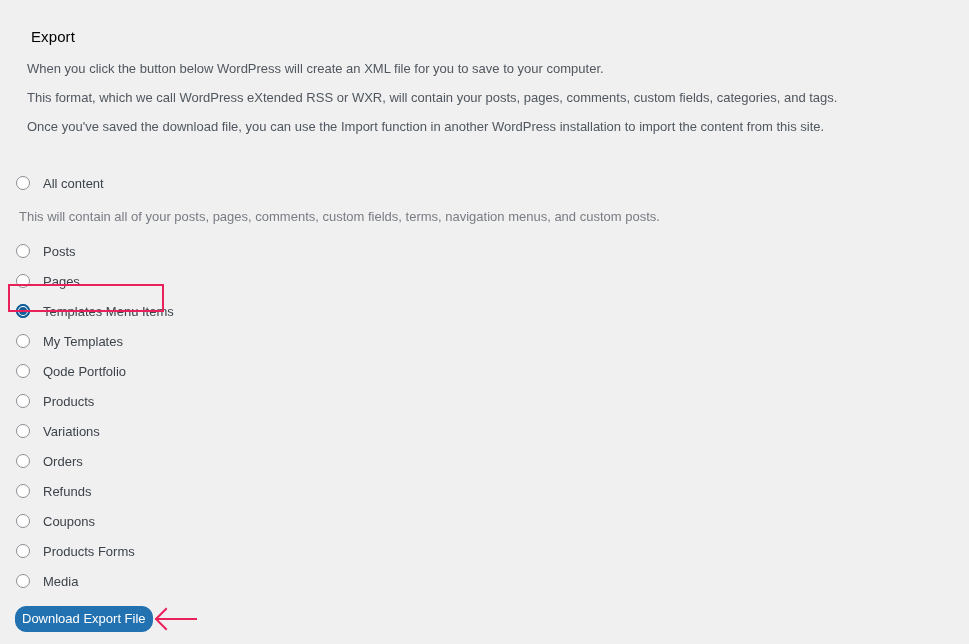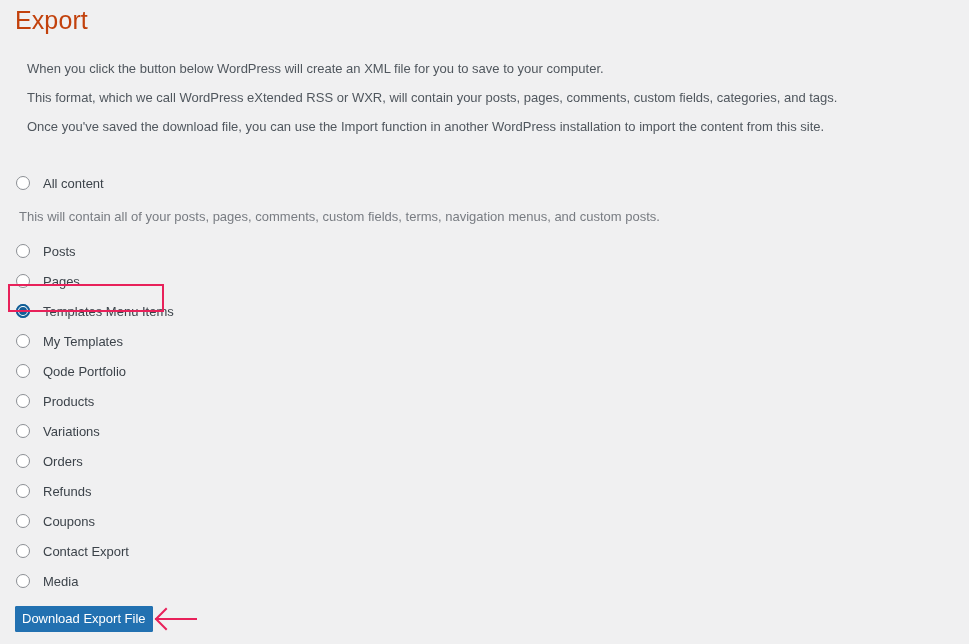--- a/index.html
+++ b/index.html
@@ -22,26 +22,26 @@
     top: 0;
     width: 969px;
     height: 644px;
     padding: 0;
   }
 
   .page-title {
     position: absolute;
     left: 15px;
     top: 6px;
-    font-size: 25px;
+    font-size: 15px;
     font-weight: 400;
     line-height: 29px;
-    color: #c2410c;
+    color: #000000;
     letter-spacing: 0.1px;
-    margin: 0;
+    margin: 16px;
   }
 
   .intro-p {
     position: absolute;
     left: 15px;
     font-size: 13px;
     line-height: 17px;
     color: #50575e;
     margin: 12px;
     white-space: nowrap;
@@ -152,21 +152,21 @@
   }
 
   .download-btn {
     position: absolute;
     left: 15px;
     top: 606px;
     height: 26px;
     padding: 0 6px;
     background: #2271b1;
     border: 1px solid #2271b1;
-    border-radius: 1px;
+    border-radius: 11px;
     color: #fff;
     font-family: "Liberation Sans", sans-serif;
     font-size: 13px;
     line-height: 24px;
     cursor: pointer;
     box-sizing: border-box;
     white-space: nowrap;
   }
 
   .arrow-annot {
@@ -231,21 +231,21 @@
       <div class="opt-row">
         <span class="radio"></span>
         <span class="opt-label">Refunds</span>
       </div>
       <div class="opt-row">
         <span class="radio"></span>
         <span class="opt-label">Coupons</span>
       </div>
       <div class="opt-row">
         <span class="radio"></span>
-        <span class="opt-label">Contact Export</span>
+        <span class="opt-label">Products Forms</span>
       </div>
       <div class="opt-row">
         <span class="radio"></span>
         <span class="opt-label">Media</span>
       </div>
     </div>
 
   <div class="highlight-box"></div>
 
   <button class="download-btn">Download Export File</button>

